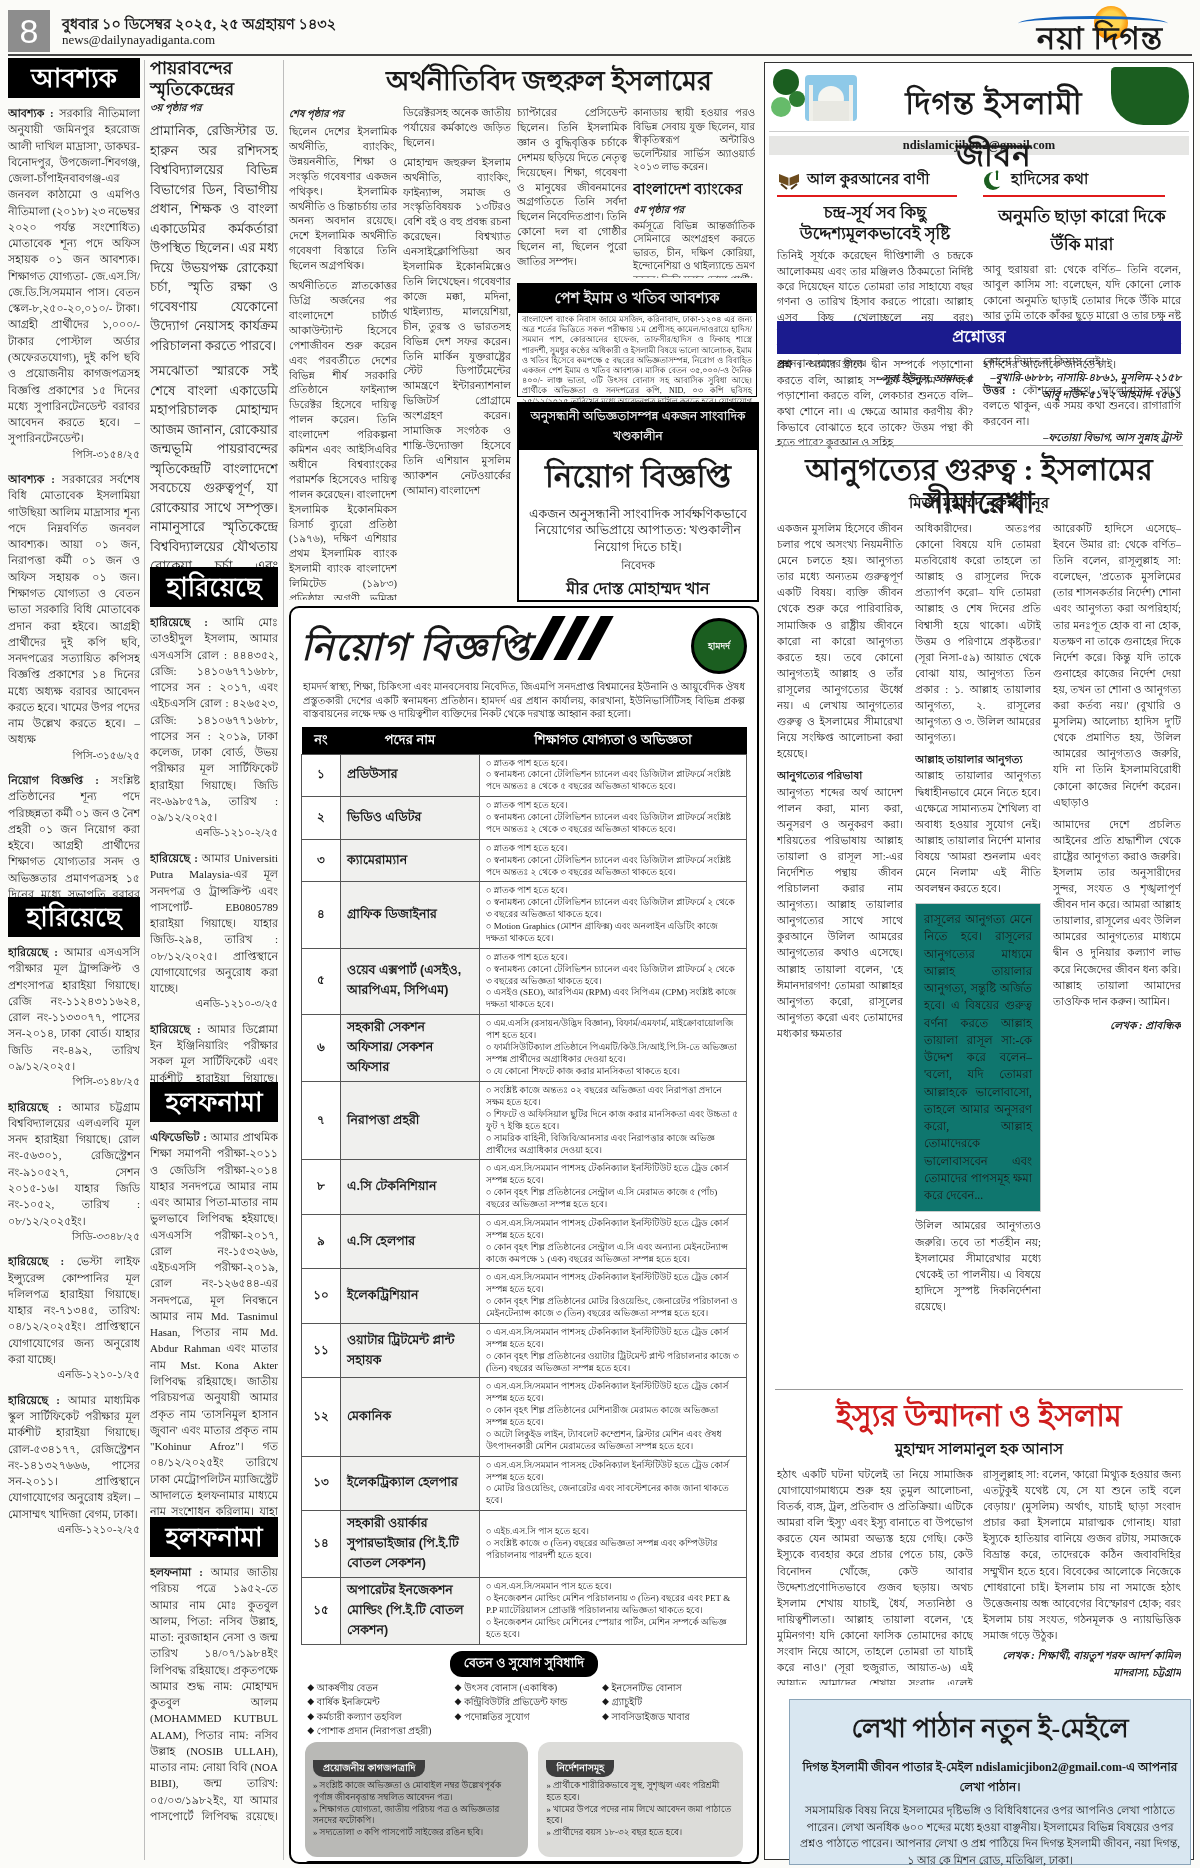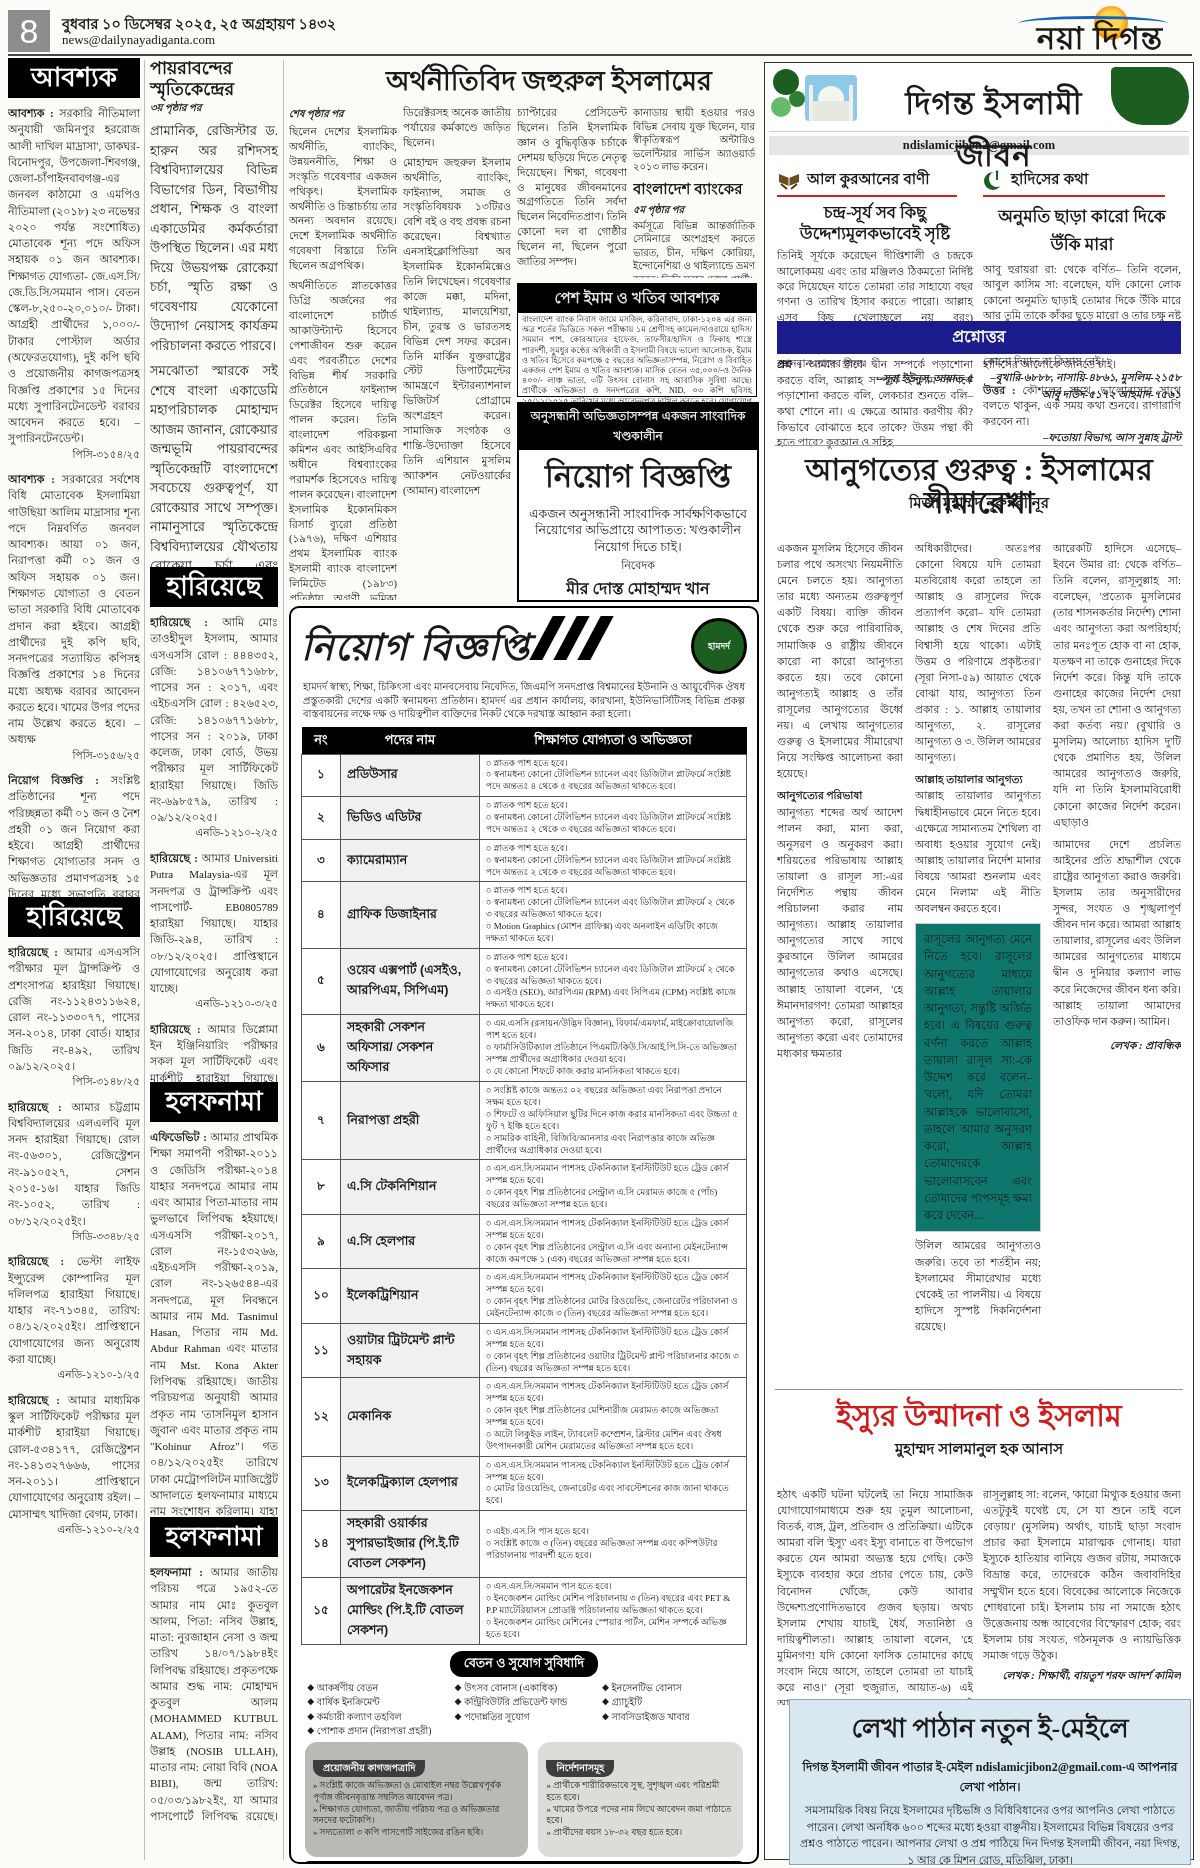--- a/index.html
+++ b/index.html
@@ -19,21 +19,21 @@
   .mailline{left:62px;top:32px;font-size:13px;}
   .logo{left:1008px;top:6px;width:184px;height:46px;}
   .sun{position:absolute;left:86px;top:0px;width:34px;height:34px;border-radius:50%;
        background:radial-gradient(circle at 50% 45%, #ffd54f 0 40%, #fb8c00 70%, #ef6c00 100%);}
   .wave{position:absolute;left:10px;top:10px;width:150px;height:12px;border-top:3px solid #1565c0;border-radius:50%;}
   .logotext{position:absolute;left:0;top:8px;width:184px;text-align:center;font-size:31px;font-weight:bold;letter-spacing:1px;}
   .toprule{left:8px;top:54px;width:1184px;height:0;border-top:2px solid #444;}
   .vrule{width:0;border-left:1px solid #bdbdbd;top:60px;height:1800px;}
   
   .blackhead{background:#000;color:#fff;text-align:center;font-weight:bold;
-             font-family:Liberation Serif, serif;}
+             font-family:Liberation Sans, sans-serif;}
   .adtxt{font-size:11px;line-height:1.48;}
   .adblock{margin-bottom:9px;}
   .code{display:block;text-align:right;font-size:10.5px;}
   .lead{font-weight:bold;}
   .small-note{font-size:10px;font-weight:bold;font-style:italic;}
   .bodytxt{font-size:13px;line-height:1.5;}
   .pre{white-space:pre-line;}
   
   .boxad{border:1.5px solid #000;background:#fff;}
   .boxad .bar{background:#000;color:#e5e5e5;font-weight:bold;text-align:center;font-family:"Liberation Sans",sans-serif;}
@@ -64,21 +64,21 @@
   .bannertitle{font-size:31px;font-weight:bold;letter-spacing:1px;}
   .emailstrip{background:#e6e6e4;text-align:center;font-weight:bold;font-size:12.5px;}
   .redline{height:0;border-top:2.5px solid #e01b1b;}
   .sechead{font-size:15px;font-weight:bold;font-family:"Liberation Sans",sans-serif;}
   .qhead{font-size:16.5px;font-weight:bold;text-align:center;line-height:1.25;}
   .attr{font-size:10.5px;font-weight:bold;font-style:italic;text-align:right;}
   .qabar{background:#1b1b8e;color:#fff;text-align:center;font-size:16px;font-weight:bold;
          font-family:"Liberation Sans",sans-serif;padding:3px 0;}
   .bigheadline{font-size:30px;font-weight:bold;text-align:center;line-height:1.1;}
   .author{font-size:15px;font-weight:bold;text-align:center;}
-  .artcol{font-size:10.6px;line-height:1.52;text-align:justify;margin-top:20px;}
+  .artcol{font-size:10.6px;line-height:1.52;text-align:justify;}
   .runhead{font-weight:bold;}
   .quotebox{background:#0f766e;border:1px solid #ccc;padding:7px 8px;font-size:11.5px;line-height:1.5;margin:6px 0;}
   .redhead{color:#cf1d1d;}
   .submit{background:#d9e7f1;border:1px solid #8aa4b8;}
   .hr{border-top:1px solid #999;height:0;}
 </style>
 </head>
 <body>
 
 <div class="abs pagenum">8</div>

